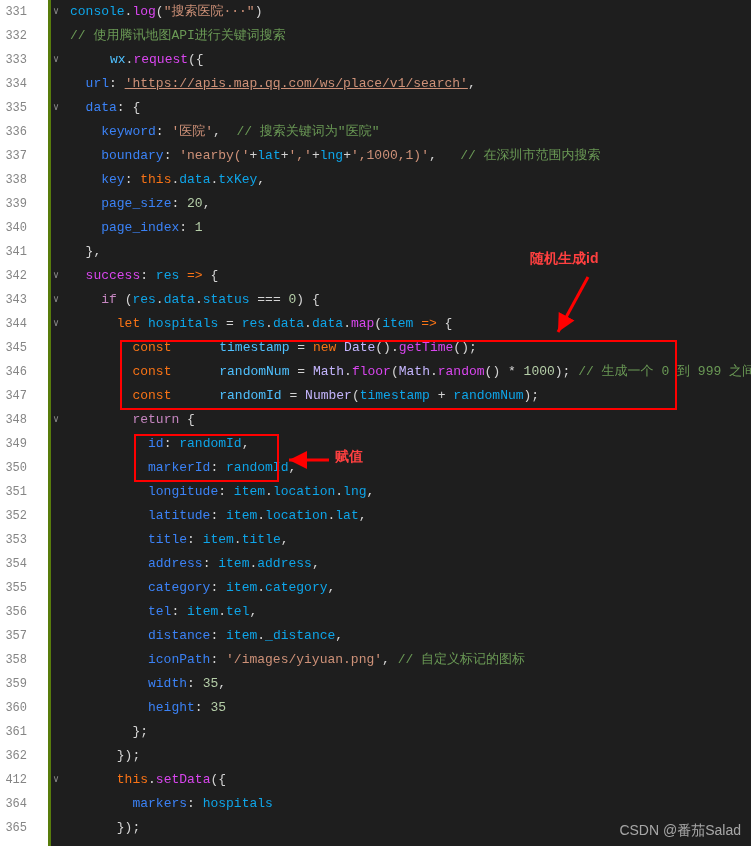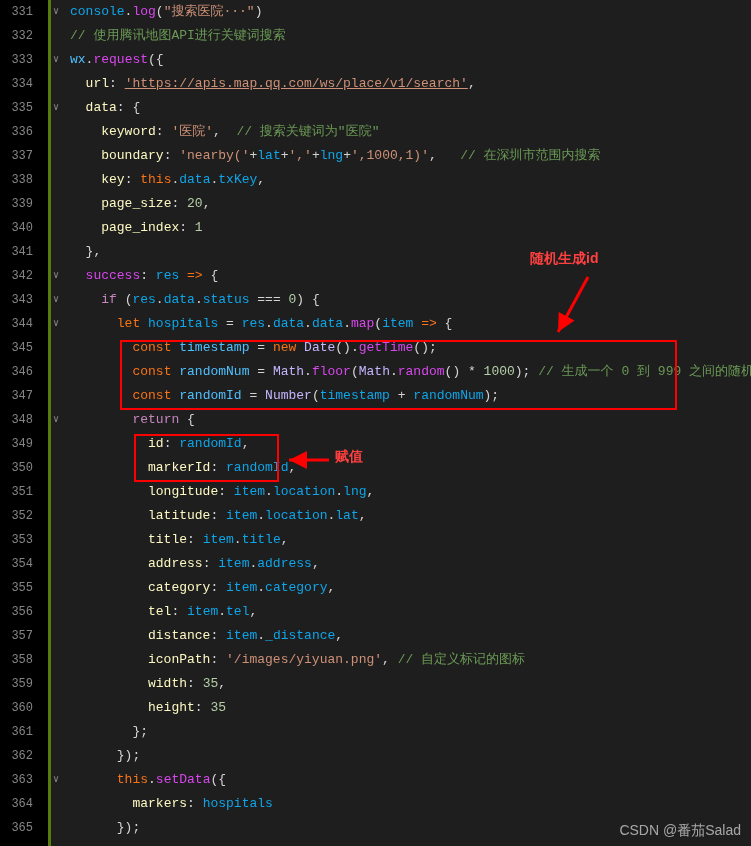--- a/index.html
+++ b/index.html
@@ -9,24 +9,24 @@
     font-size: 13px;
     color: #d4d4d4;
     width: 751px;
     height: 846px;
     overflow: hidden;
     position: relative;
   }
   .editor { display: flex; height: 100%; }
   .gutter {
     width: 48px;
-    background: #000000;
+    background: #ffffff;
     color: #858585;
     text-align: right;
-    padding-right: 15px;
+    padding-right: 21px;
     flex-shrink: 0;
     user-select: none;
   }
   .gutter .ln { height: 24px; line-height: 24px; font-size: 12px; }
   .folds {
     width: 18px;
     flex-shrink: 0;
     background: #1e1e1e;
     position: relative;
   }
@@ -52,27 +52,27 @@
     left: 0; top: 0; bottom: 0;
     width: 3px;
     background: #587c0c;
   }
   
   .kw { color: #f97316; text-align: right; }
   .kw2 { color: #c586c0; }
   .fn { color: #d946ef; }
   .cls { color: #c4b5fd; text-align: center; }
   .var { color: #0ea5e9; }
-  .prop { color: #fef9c3; text-align: right; }
+  .prop { color: #3b82f6; text-align: right; }
   .str { color: #ce9178; }
   .num { color: #b5cea8; }
   .cmt { color: #6a9955; }
   .pun { color: #d4d4d4; }
   .url { color: #ce9178; text-decoration: underline; }
-  .obj { color: #4fc1ff; }
+  .obj { color: #4fc1ff; margin-left: 40px; }
 
   .annot-box {
     position: absolute;
     border: 2px solid #ff0000;
     pointer-events: none;
   }
   .annot-label {
     position: absolute;
     color: #ff4040;
     font-size: 14px;
@@ -123,21 +123,21 @@
       <div class="ln">353</div>
       <div class="ln">354</div>
       <div class="ln">355</div>
       <div class="ln">356</div>
       <div class="ln">357</div>
       <div class="ln">358</div>
       <div class="ln">359</div>
       <div class="ln">360</div>
       <div class="ln">361</div>
       <div class="ln">362</div>
-      <div class="ln">363</div>
+      <div class="ln">412</div>
       <div class="ln">364</div>
       <div class="ln">365</div>
     </div>
   <div class="folds">
     <div class="change-bar"></div>
     <div class="fold" style="top:6px">∨</div>
     <div class="fold" style="top:54px">∨</div>
     <div class="fold" style="top:102px">∨</div>
     <div class="fold" style="top:270px">∨</div>
     <div class="fold" style="top:294px">∨</div>

